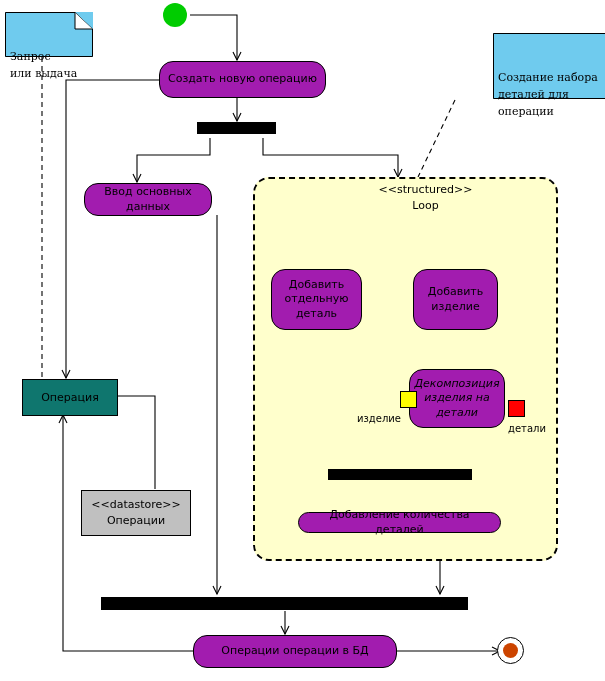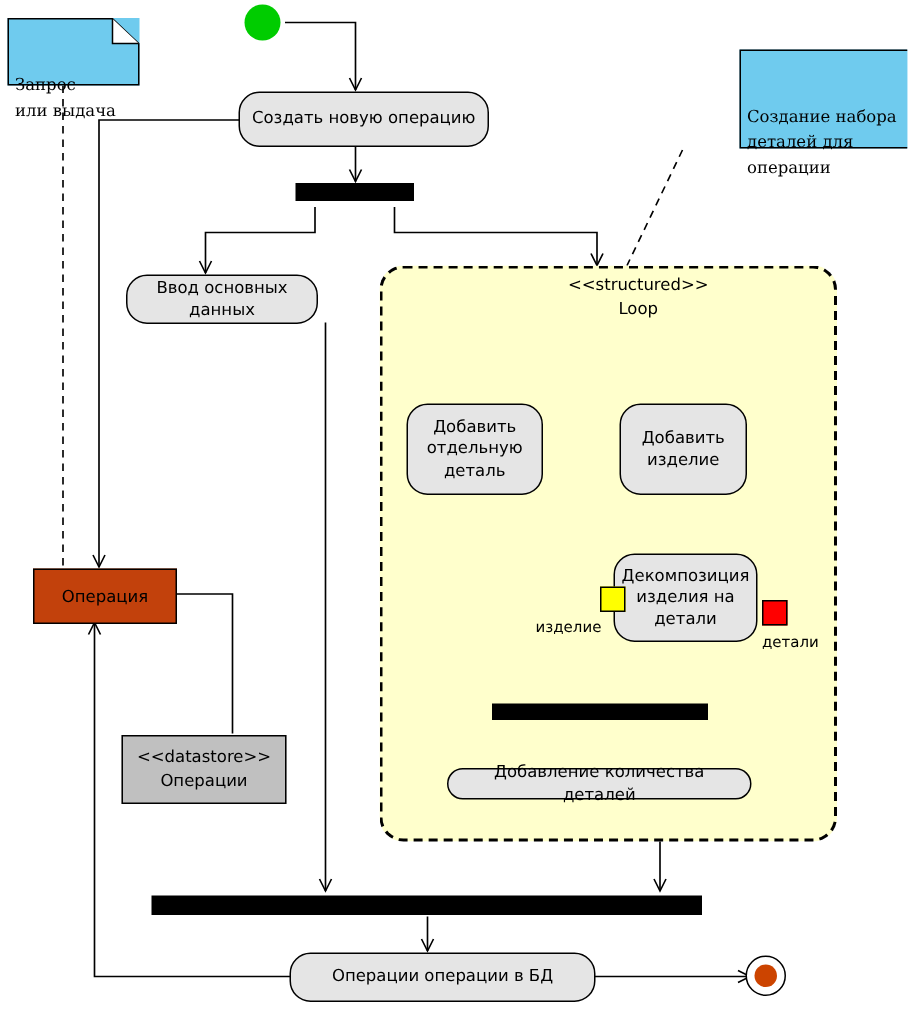--- a/index.html
+++ b/index.html
@@ -28,32 +28,32 @@
   .node {
     position: absolute;
     box-sizing: border-box;
     display: flex;
     align-items: center;
     justify-content: center;
     text-align: center;
   }
   
   .action {
-    background: #e5e5e5;
+    background: #a21caf;
     border: 1px solid #000000;
     border-radius: 14px;
     font-family: "DejaVu Sans", sans-serif;
     font-size: 11px;
     color: #000000;
     line-height: 1.28;
     padding: 2px 6px;
   }
   
   .objnode {
-    background: #c2410c;
+    background: #0f766e;
     border: 1px solid #000000;
     font-family: "DejaVu Sans", sans-serif;
     font-size: 11px;
     color: #000000;
   }
   
   .datastore {
     background: #C0C0C0;
     border: 1px solid #000000;
     font-family: "DejaVu Sans", sans-serif;
@@ -224,21 +224,21 @@
     <span>Добавить
 отдельную
 деталь</span>
   </div>
 
   <div class="node action" style="left:413px; top:269px; width:85px; height:61px; white-space:pre-line;">
     <span>Добавить
 изделие</span>
   </div>
 
-  <div class="node action" style="left:409px; top:369px; width:96px; height:59px; white-space:pre-line;">
+  <div class="node action" style="left:409px; top:369px; width:96px; height:59px; white-space:pre-line;font-style:italic;">
     <span>Декомпозиция
 изделия на
 детали</span>
   </div>
 
   <div class="node action" style="left:298px; top:512px; width:203px; height:21px;">
     <span>Добавление количества деталей</span>
   </div>
 
   <div class="node action" style="left:193px; top:635px; width:204px; height:33px;">

